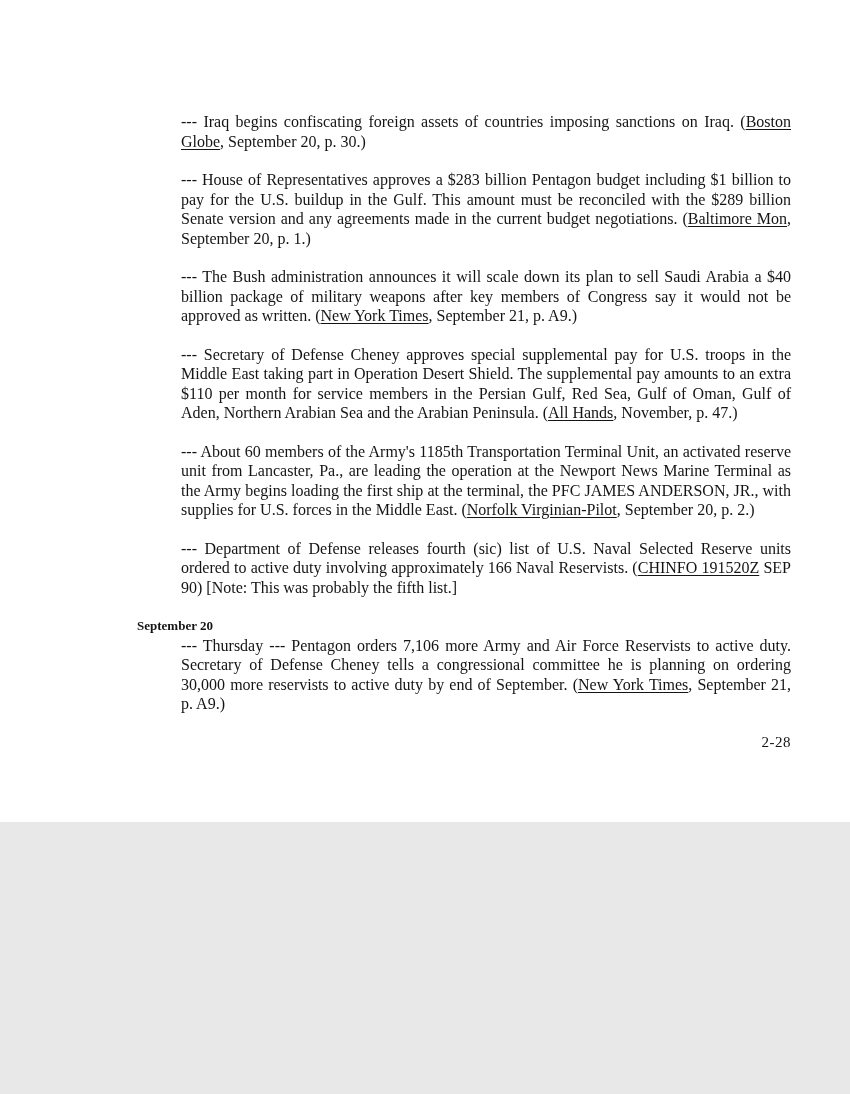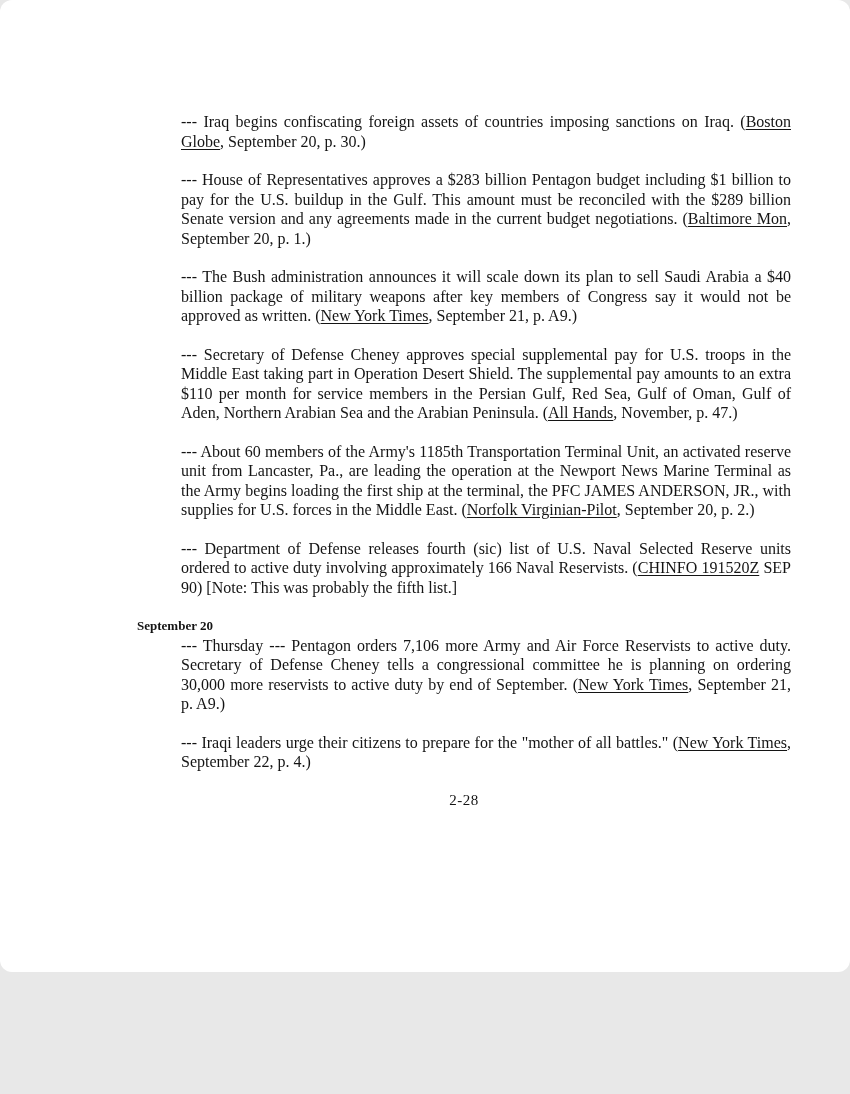--- a/index.html
+++ b/index.html
@@ -3,26 +3,25 @@
 <meta charset="utf-8">
 <style>
   html, body {
     margin: 0;
     padding: 0;
     background: #e8e8e8;
   }
   .page {
     position: relative;
     width: 850px;
-    height: 972px;
+    height: 822px;
     background: #ffffff;
     overflow: hidden;
     font-family: "Liberation Serif", "DejaVu Serif", serif;
     color: #141414;
-    border-radius: 12px;
   }
   .content {
     position: absolute;
     left: 137px;
     top: 112px;
     width: 654px;
     font-size: 16px;
     line-height: 19.5px;
   }
   .para {
@@ -35,21 +34,21 @@
     font-weight: bold;
     font-size: 13px;
     text-align: left;
   }
   .u {
     text-decoration: underline;
     text-underline-offset: 2px;
   }
   .page-number {
     margin-top: 17px;
-    text-align: center;
+    text-align: right;
     font-size: 15px;
     letter-spacing: 0.5px;
   }
   .scan-bar {
     position: absolute;
     left: 30px;
     right: 0;
     top: 1077px;
     height: 8px;
     background: linear-gradient(to right, #1c1c1c 0%, #050505 30%, #000 100%);
@@ -92,20 +91,19 @@
 
     <p class="para"><span>--- Department of Defense releases fourth (sic) list of U.S. Naval Selected Reserve units ordered to active duty involving approximately 166 Naval Reservists. (</span><span class="u">CHINFO 191520Z</span><span> SEP 90) [Note: This was probably the fifth list.]</span></p>
 
     <h2 class="date-heading">September 20</h2>
 
     <p class="para"><span>--- Thursday --- Pentagon orders 7,106 more Army and Air Force Reservists to active duty. Secretary of Defense Cheney tells a congressional committee he is planning on ordering 30,000 more reservists to active duty by end of September. (</span><span class="u">New York Times</span><span>, September 21, p. A9.)</span></p>
 
 
 
 
-    <p class="para"><span>--- Iraqi leaders urge their citizens to prepare for the "mother of all battles." (</span><span class="u">New York Times</span><span>, September 22, p. 4.)</span></p>
 
     <div class="page-number">2-28</div>
 
   </div>
 
   <div class="scan-bar"></div>
 </div>
 
 </body></html>

